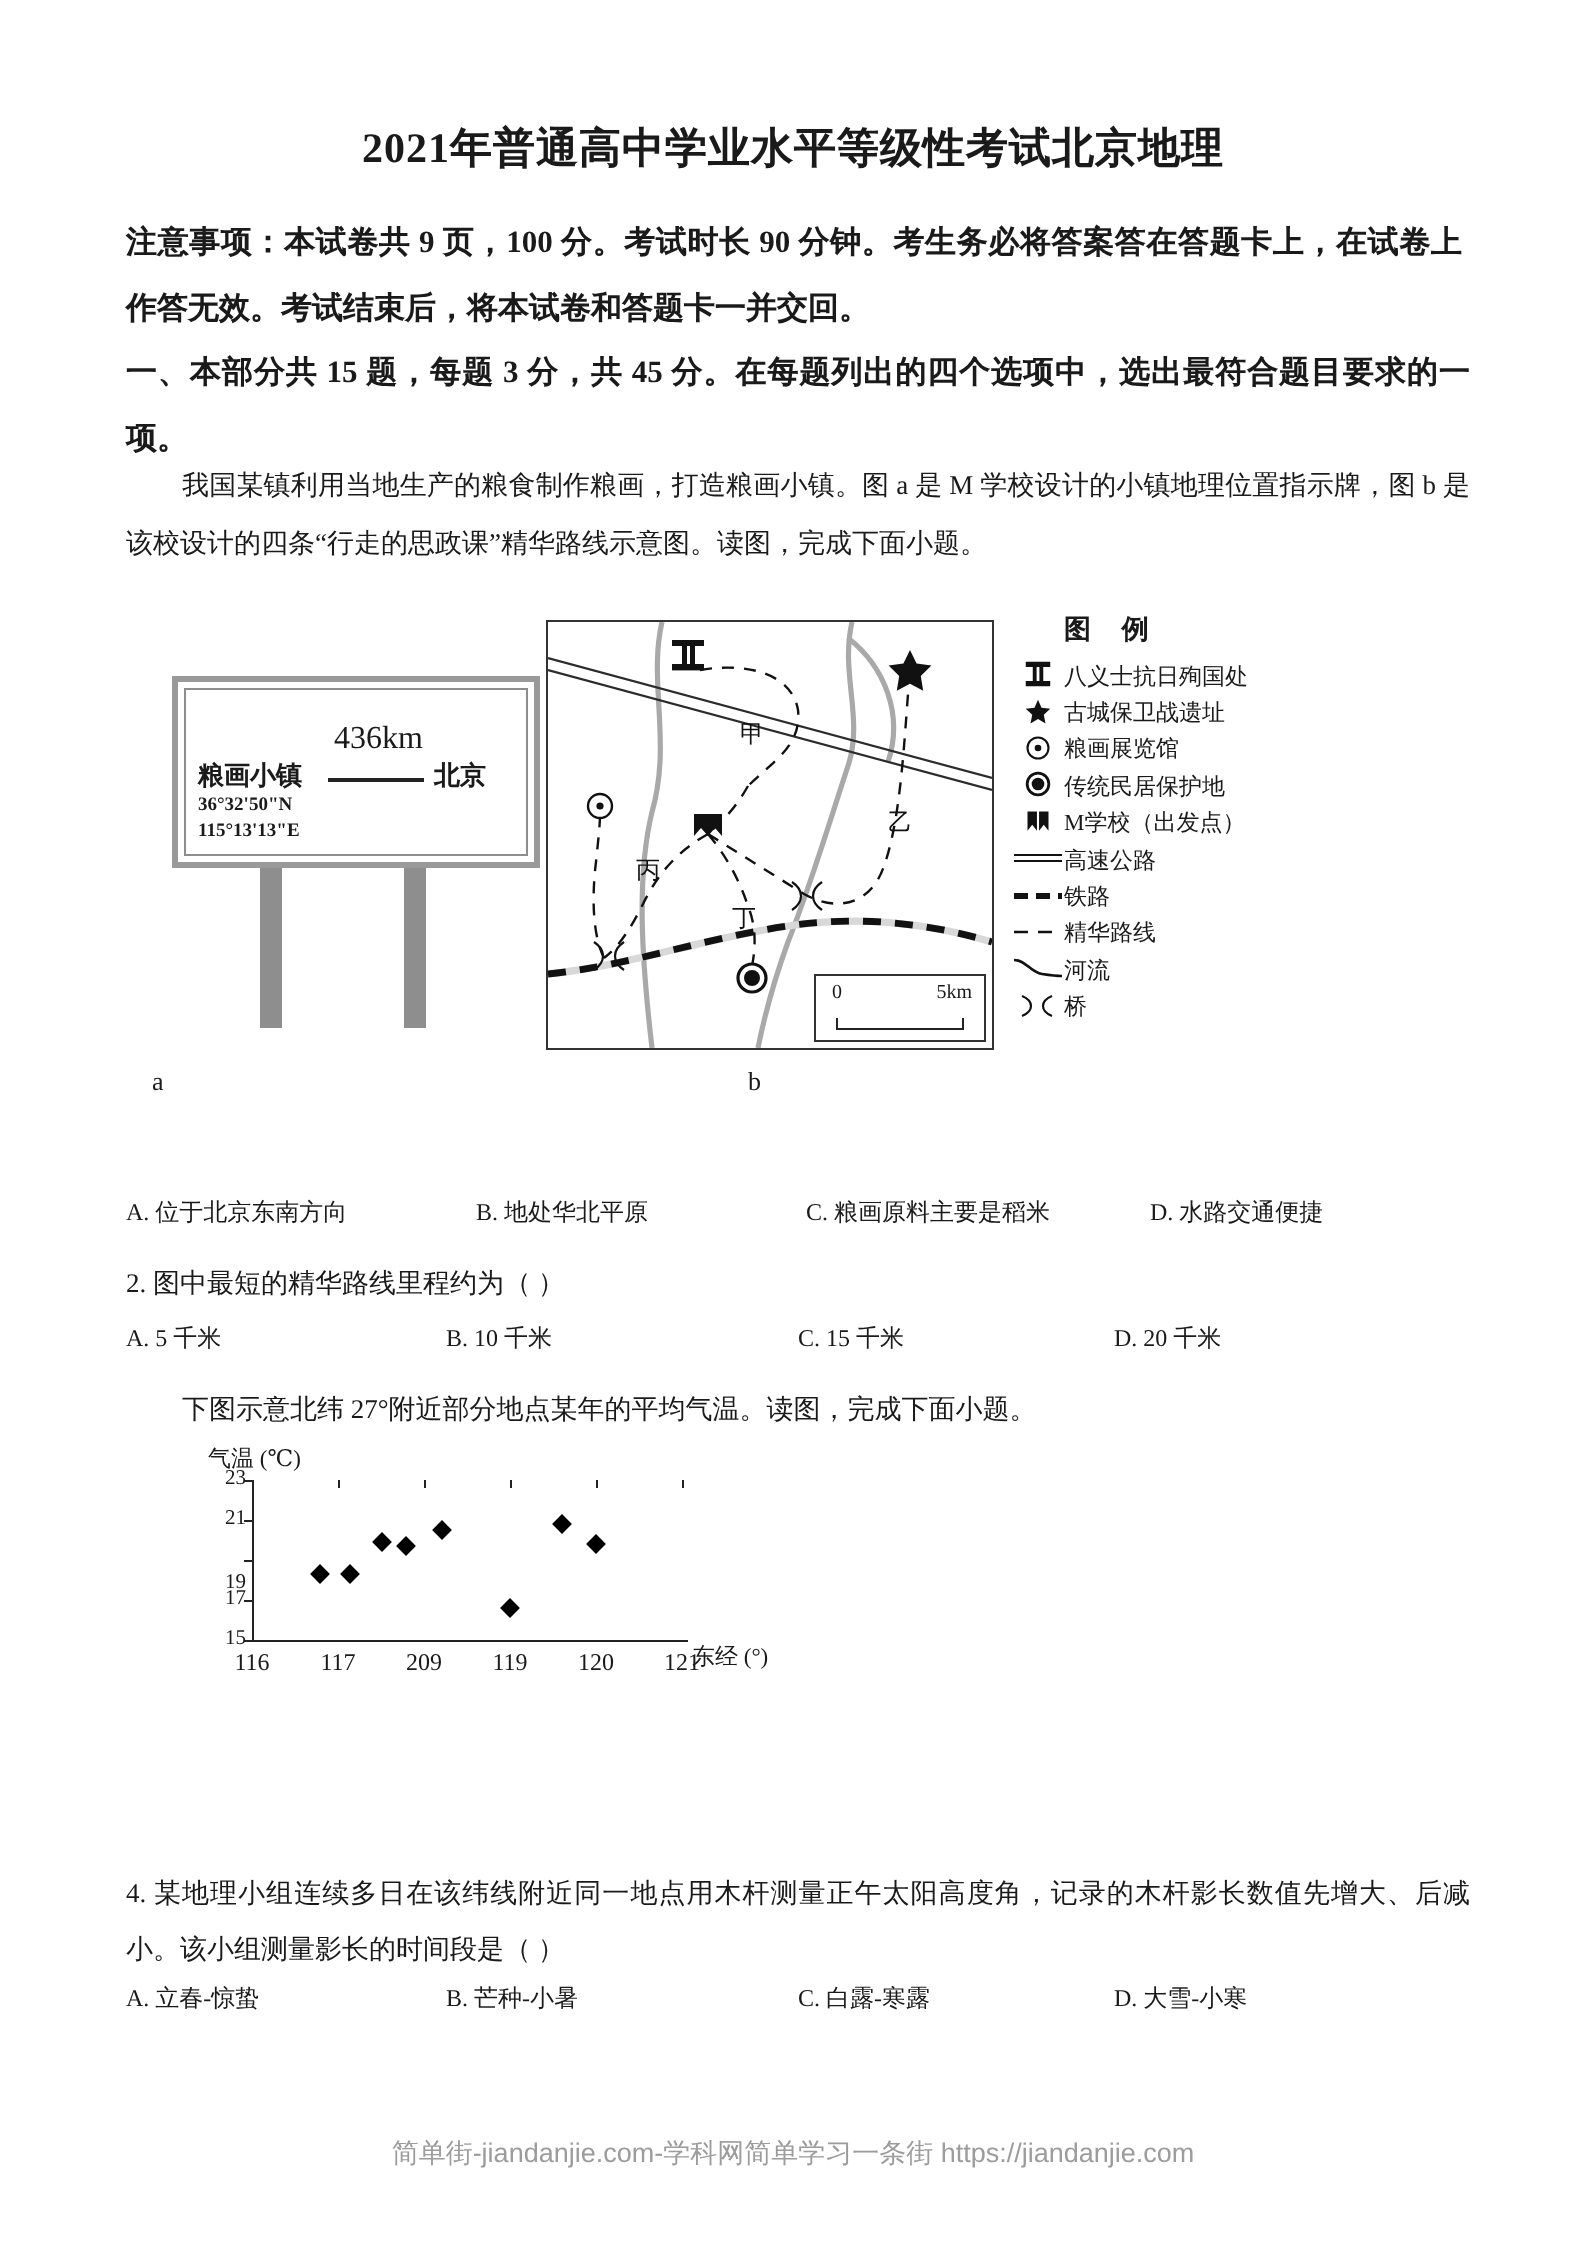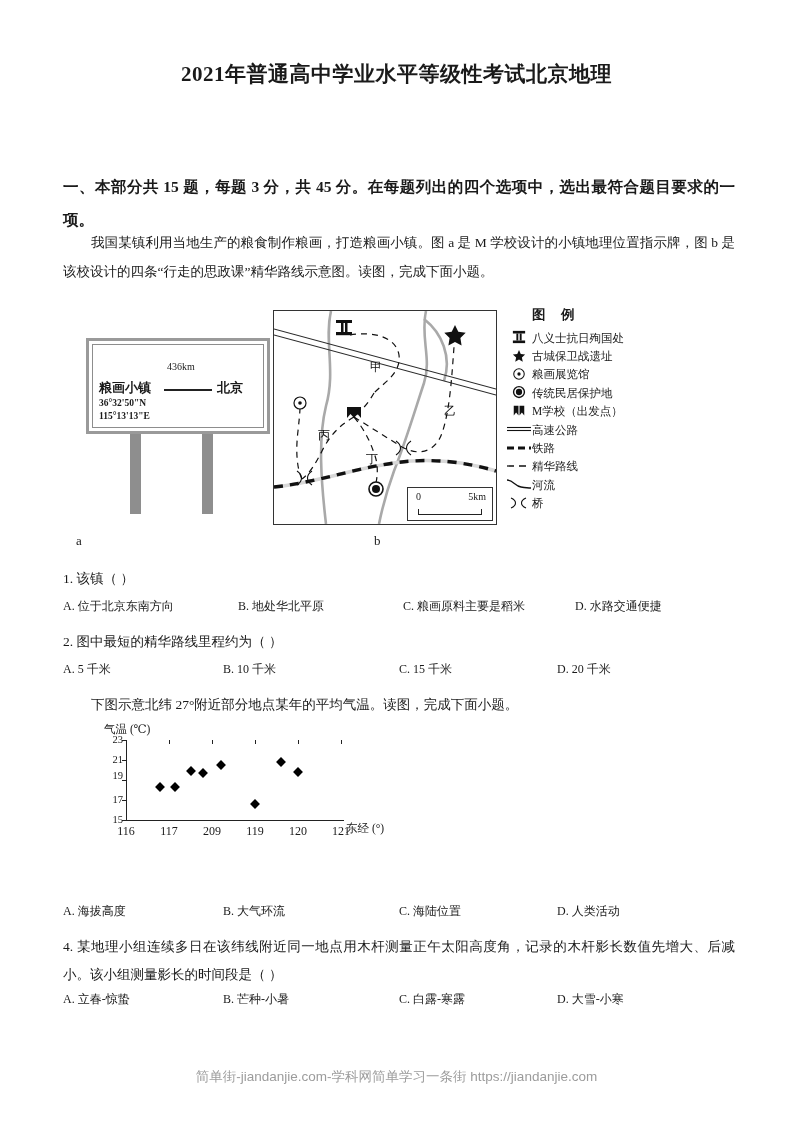--- a/index.html
+++ b/index.html
@@ -34,21 +34,21 @@
   .opts span{position:absolute;top:0;white-space:nowrap;}
 
   
   .fig-a{position:absolute;left:86px;top:330px;width:186px;height:190px;}
   .board{
     position:absolute;left:0;top:8px;width:184px;height:96px;
     border:3px solid #9a9a9a;background:#fff;box-sizing:border-box;
   }
   .board-inner{position:absolute;left:3px;top:3px;right:3px;bottom:3px;border:1px solid #8d8d8d;}
   .bd-town{position:absolute;left:10px;top:38px;font-size:13px;font-weight:bold;}
-  .bd-km{position:absolute;left:78px;top:20px;font-size:10px;}
+  .bd-km{position:absolute;left:78px;top:20px;font-size:16px;}
   .bd-line{position:absolute;left:75px;top:48px;width:48px;height:0;border-top:2px solid #222;}
   .bd-city{position:absolute;left:128px;top:38px;font-size:13px;font-weight:bold;}
   .bd-lat{position:absolute;left:10px;top:57px;font-size:9.5px;font-weight:bold;}
   .bd-lon{position:absolute;left:10px;top:70px;font-size:9.5px;font-weight:bold;}
   .leg-l{position:absolute;left:44px;top:104px;width:11px;height:80px;background:#8e8e8e;}
   .leg-r{position:absolute;left:116px;top:104px;width:11px;height:80px;background:#8e8e8e;}
   .cap-a{position:absolute;left:76px;top:533px;font-size:13px;}
   .cap-b{position:absolute;left:374px;top:533px;font-size:13px;}
 
   
@@ -87,20 +87,21 @@
     font-size:13.5px;color:#9c9c9c;font-family:"Liberation Sans",sans-serif;
   }
 </style>
 </head>
 <body>
 
 <div class="page">
 
   <div class="doc-title">2021年普通高中学业水平等级性考试北京地理</div>
 
+  <div class="notice">注意事项：本试卷共 9 页，100 分。考试时长 90 分钟。考生务必将答案答在答题卡上，在试卷上作答无效。考试结束后，将本试卷和答题卡一并交回。</div>
 
   <div class="sect">一、本部分共 15 题，每题 3 分，共 45 分。在每题列出的四个选项中，选出最符合题目要求的一项。</div>
 
   <div class="intro" style="top:228px;">我国某镇利用当地生产的粮食制作粮画，打造粮画小镇。图 a 是 M 学校设计的小镇地理位置指示牌，图 b 是该校设计的四条“行走的思政课”精华路线示意图。读图，完成下面小题。</div>
 
   <div class="fig-a">
     <div class="board">
       <div class="board-inner"></div>
       <div class="bd-town">粮画小镇</div>
       <div class="bd-km">436km</div>
@@ -280,21 +281,20 @@
       <span class="lg-sym">
         <svg width="24" height="12" viewBox="0 0 24 12">
             <path d="M4 1 C 10 3.5, 10 8.5, 4 11" stroke="#111" stroke-width="1.1" fill="none"></path>
             <path d="M19 1 C 13 3.5, 13 8.5, 19 11" stroke="#111" stroke-width="1.1" fill="none"></path>
           </svg>
       </span>
       <span class="lg-txt">桥</span>
     </div>
   </div>
 
-  <div class="q-stem" style="top:565px;">1. 该镇（     ）</div>
   <div class="opts" style="top:598px;">
     <span style="left:0px;">A. 位于北京东南方向</span>
     <span style="left:175px;">B. 地处华北平原</span>
     <span style="left:340px;">C. 粮画原料主要是稻米</span>
     <span style="left:512px;">D. 水路交通便捷</span>
   </div>
 
   <div class="q-stem" style="top:628px;">2. 图中最短的精华路线里程约为（     ）</div>
   <div class="opts" style="top:661px;">
     <span style="left:0px;">A. 5 千米</span>
@@ -308,21 +308,21 @@
   <div class="chart">
     <div class="c-ytitle">气温 (℃)</div>
     <div class="c-axis-y"></div>
     <div class="c-axis-x"></div>
     <div class="c-plot" id="plot">
         <div class="ytickmark" style="top: 80px;"></div>
         <div class="ytick" style="top: 80px;">15</div>
         <div class="ytickmark" style="top: 60px;"></div>
         <div class="ytick" style="top: 60px;">17</div>
         <div class="ytickmark" style="top: 40px;"></div>
-        <div class="ytick" style="top: 36px; text-align: center;">19</div>
+        <div class="ytick" style="top: 52px; text-align: center;">19</div>
         <div class="ytickmark" style="top: 20px;"></div>
         <div class="ytick" style="top: 20px;">21</div>
         <div class="ytickmark" style="top: 0px;"></div>
         <div class="ytick" style="top: 0px;">23</div>
         <div class="xtickmark" style="left: 0px;"></div>
         <div class="xtick" style="left: 0px;">116</div>
         <div class="xtickmark" style="left: 43px;"></div>
         <div class="xtick" style="left: 43px;">117</div>
         <div class="xtickmark" style="left: 86px;"></div>
         <div class="xtick" style="left: 86px;">209</div>
@@ -337,26 +337,20 @@
         <div class="pt" style="left: 64.5px; top: 31px;"></div>
         <div class="pt" style="left: 77.4px; top: 33px;"></div>
         <div class="pt" style="left: 94.6px; top: 25px;"></div>
         <div class="pt" style="left: 129px; top: 64px;"></div>
         <div class="pt" style="left: 154.8px; top: 22px;"></div>
         <div class="pt" style="left: 172px; top: 32px;"></div>
       </div>
     <div class="c-xtitle">东经 (°)</div>
   </div>
 
-  <div class="opts" style="top:903px;">
-    <span style="left:0px;">A. 海拔高度</span>
-    <span style="left:160px;">B. 大气环流</span>
-    <span style="left:336px;">C. 海陆位置</span>
-    <span style="left:494px;">D. 人类活动</span>
-  </div>
 
   <div class="q-stem wrap" style="top:933px;">4. 某地理小组连续多日在该纬线附近同一地点用木杆测量正午太阳高度角，记录的木杆影长数值先增大、后减小。该小组测量影长的时间段是（     ）</div>
   <div class="opts" style="top:991px;">
     <span style="left:0px;">A. 立春-惊蛰</span>
     <span style="left:160px;">B. 芒种-小暑</span>
     <span style="left:336px;">C. 白露-寒露</span>
     <span style="left:494px;">D. 大雪-小寒</span>
   </div>
 
   <div class="watermark">简单街-jiandanjie.com-学科网简单学习一条街 https://jiandanjie.com</div>

